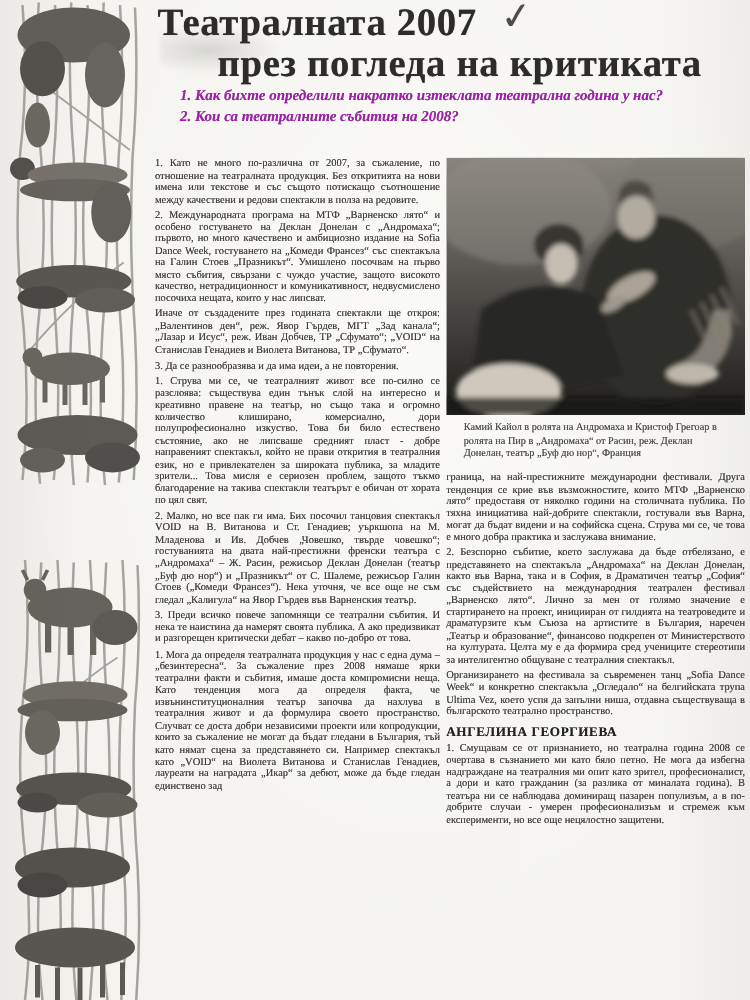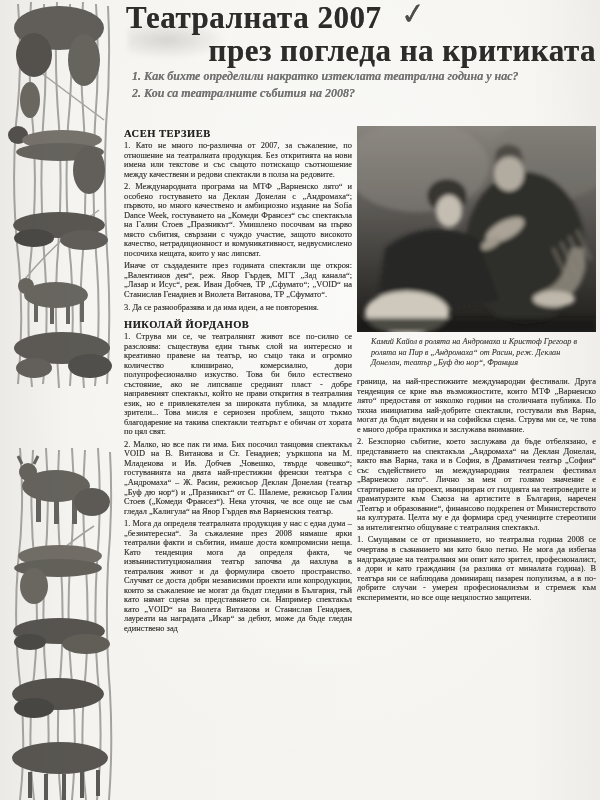--- a/index.html
+++ b/index.html
@@ -21,43 +21,43 @@
   
   .smudge{position:absolute;left:128px;top:22px;width:96px;height:36px;
     background:radial-gradient(ellipse at 40% 50%, rgba(140,138,134,.30), rgba(0,0,0,0) 75%);
     filter:blur(2px);}
 
   
   .masthead{position:absolute;left:126px;top:2px;width:470px;line-height:1.06;}
   .title-line{font-weight:700;font-size:31px;letter-spacing:.5px;color:#2d2c2a;
     text-shadow:0 0 .6px rgba(60,60,60,.7);}
   .title-line1{white-space:nowrap;}
-  .title-line2{margin-left:48px;white-space:nowrap;text-align:right;}
+  .title-line2{margin-left:48px;white-space:nowrap;}
   .checkmark{display:inline-block;font-size:30px;font-weight:400;color:#4e4d4b;
     margin-left:20px;transform:rotate(-6deg) translateY(-4px);vertical-align:top;}
 
   
   .questions{position:absolute;left:128px;top:69px;width:452px;}
-  .questions p{margin:0 4px 1px;font-style:italic;font-weight:700;font-size:12px;
-    line-height:1.32;color:#737373;text-shadow:0 0 .5px rgba(70,70,70,.6);}
+  .questions p{margin:0 16px 1px;font-style:italic;font-weight:700;font-size:12px;
+    line-height:1.32;color:#a21caf;text-shadow:0 0 .5px rgba(70,70,70,.6);}
 
   
   .col{position:absolute;top:126px;height:674px;overflow:hidden;}
   .col-left{left:124px;width:228px;}
   .col-right{left:357px;width:239px;}
   .col h2{font-size:10.5px;font-weight:700;letter-spacing:.5px;color:#232220;
     margin:7px 0 2px;text-shadow:0 0 .5px rgba(50,50,50,.6);}
   .col h2:first-child{margin-top:2px;}
   .col p{font-size:8.4px;line-height:1.135;text-align:justify;margin:0 0 3px;
     color:#403f3c;text-shadow:0 0 .45px rgba(70,70,68,.75);}
 
   
   figure{margin:0;padding:0;}
   .photo{width:239px;height:206px;display:block;}
-  figcaption{font-style:italic;font-size:8.2px;line-height:1.3;color:#4d4c49;
+  figcaption{font-size:8.2px;line-height:1.3;color:#4d4c49;
     margin:5px 0 8px 14px;width:208px;text-shadow:0 0 .4px rgba(80,80,78,.7);}
 </style>
 </head>
 <body>
 
 <aside class="art art-top">
   <svg viewBox="0 0 114 388" preserveAspectRatio="none">
     <g fill="none" stroke="#8f8d89" stroke-width="2" opacity=".85">
       <path d="M14 4 q5 60 -2 120 q-5 70 3 140 q5 60 -1 120"></path>
       <path d="M27 2 q-4 65 2 125 q5 68 -3 138 q-4 62 2 122"></path>
@@ -146,29 +146,28 @@
   <div class="title-line title-line1"><span>Театралната 2007</span><span class="checkmark">✓</span></div>
   <div class="title-line title-line2">през погледа на критиката</div>
 </header>
 
 <section class="questions">
   <p>1. Как бихте определили накратко изтеклата театрална година у нас?</p>
   <p>2. Кои са театралните събития на 2008?</p>
 </section>
 
 <section class="col col-left">
-  <h2>АСЕН ТЕРЗИЕВ</h2>
   <p>1. Като не много по-различна от 2007, за съжаление, по отношение на театралната продукция. Без откритията на нови имена или текстове и със същото потискащо съотношение между качествени и редови спектакли в полза на редовите.</p>
   <p>2. Международната програма на МТФ „Варненско лято“ и особено гостуването на Деклан Донелан с „Андромаха“; първото, но много качествено и амбициозно издание на Sofia Dance Week, гостуването на „Комеди Франсез“ със спектакъла на Галин Стоев „Празникът“. Умишлено посочвам на първо място събития, свързани с чуждо участие, защото високото качество, нетрадиционност и комуникативност, недвусмислено посочиха нещата, които у нас липсват.</p>
   <p>Иначе от създадените през годината спектакли ще откроя: „Валентинов ден“, реж. Явор Гърдев, МГТ „Зад канала“; „Лазар и Исус“, реж. Иван Добчев, ТР „Сфумато“; „VOID“ на Станислав Генадиев и Виолета Витанова, ТР „Сфумато“.</p>
   <p>3. Да се разнообразява и да има идеи, а не повторения.</p>
 
-  <h2>НИКОЛАЙ ЙОРДАНОВ</h2>
   <p>1. Струва ми се, че театралният живот все по-силно се разслоява: съществува един тънък слой на интересно и креативно правене на театър, но също така и огромно количество клиширано, комерсиално, дори полупрофесионално изкуство. Това би било естествено състояние, ако не липсваше средният пласт - добре направеният спектакъл, който не прави открития в театралния език, но е привлекателен за широката публика, за младите зрители... Това мисля е сериозен проблем, защото тъкмо благодарение на такива спектакли театърът е обичан от хората по цял свят.</p>
   <p>2. Малко, но все пак ги има. Бих посочил танцовия спектакъл VOID на В. Витанова и Ст. Генадиев; уъркшопа на М. Младенова и Ив. Добчев „Човешко, твърде човешко“; гостуванията на двата най-престижни френски театъра с „Андромаха“ – Ж. Расин, режисьор Деклан Донелан (театър „Буф дю нор“) и „Празникът“ от С. Шалеме, режисьор Галин Стоев („Комеди Франсез“). Нека уточня, че все още не съм гледал „Калигула“ на Явор Гърдев във Варненския театър.</p>
+  <p>3. Преди всичко повече запомнящи се театрални събития. И нека те наистина да намерят своята публика. А ако предизвикат и разгорещен критически дебат – какво по-добро от това.</p>
 
   <p>1. Мога да определя театралната продукция у нас с една дума – „безинтересна“. За съжаление през 2008 нямаше ярки театрални факти и събития, имаше доста компромисни неща. Като тенденция мога да определя факта, че извънинституционалния театър започва да нахлува в театралния живот и да формулира своето пространство. Случват се доста добри независими проекти или копродукции, които за съжаление не могат да бъдат гледани в България, тъй като нямат сцена за представянето си. Например спектакъл като „VOID“ на Виолета Витанова и Станислав Генадиев, лауреати на наградата „Икар“ за дебют, може да бъде гледан единствено зад</p>
 </section>
 
 <section class="col col-right">
   <figure>
     <svg class="photo" viewBox="0 0 239 206">
       <defs>
         <linearGradient id="pbg" x1="0" y1="0" x2="0" y2="1">
           <stop offset="0" stop-color="#8b8781"></stop>
@@ -202,15 +201,17 @@
         <ellipse cx="50" cy="187" rx="42" ry="22" fill="#d8d2c6"></ellipse>
         <rect x="0" y="192" width="239" height="14" fill="#0e0d0c" opacity=".7"></rect>
       </g>
       <rect width="239" height="206" fill="#6b675f" opacity=".08"></rect>
     </svg>
     <figcaption>Камий Кайол в ролята на Андромаха и Кристоф Грегоар в ролята на Пир в „Андромаха“ от Расин, реж. Деклан Донелан, театър „Буф дю нор“, Франция</figcaption>
   </figure>
 
   <p>граница, на най-престижните международни фестивали. Друга тенденция се крие във възможностите, които МТФ „Варненско лято“ предоставя от няколко години на столичната публика. По тяхна инициатива най-добрите спектакли, гостували във Варна, могат да бъдат видени и на софийска сцена. Струва ми се, че това е много добра практика и заслужава внимание.</p>
   <p>2. Безспорно събитие, което заслужава да бъде отбелязано, е представянето на спектакъла „Андромаха“ на Деклан Донелан, както във Варна, така и в София, в Драматичен театър „София“ със съдействието на международния театрален фестивал „Варненско лято“. Лично за мен от голямо значение е стартирането на проект, иницииран от гилдията на театроведите и драматурзите към Съюза на артистите в България, наречен „Театър и образование“, финансово подкрепен от Министерството на културата. Целта му е да формира сред учениците стереотипи за интелигентно общуване с театралния спектакъл.</p>
-
+  <p>Организирането на фестивала за съвременен танц „Sofia Dance Week“ и конкретно спектакъла „Огледало“ на белгийската трупа Ultima Vez, което успя да запълни ниша, отдавна съществуваща в българското театрално пространство.</p>
+
+  <h2>АНГЕЛИНА ГЕОРГИЕВА</h2>
   <p>1. Смущавам се от признанието, но театрална година 2008 се очертава в съзнанието ми като бяло петно. Не мога да избегна надграждане на театралния ми опит като зрител, професионалист, а дори и като гражданин (за разлика от миналата година). В театъра ни се наблюдава доминиращ пазарен популизъм, а в по-добрите случаи - умерен професионализъм и стремеж към експерименти, но все още нецялостно защитени.</p>
 </section>
 
 </body></html>

